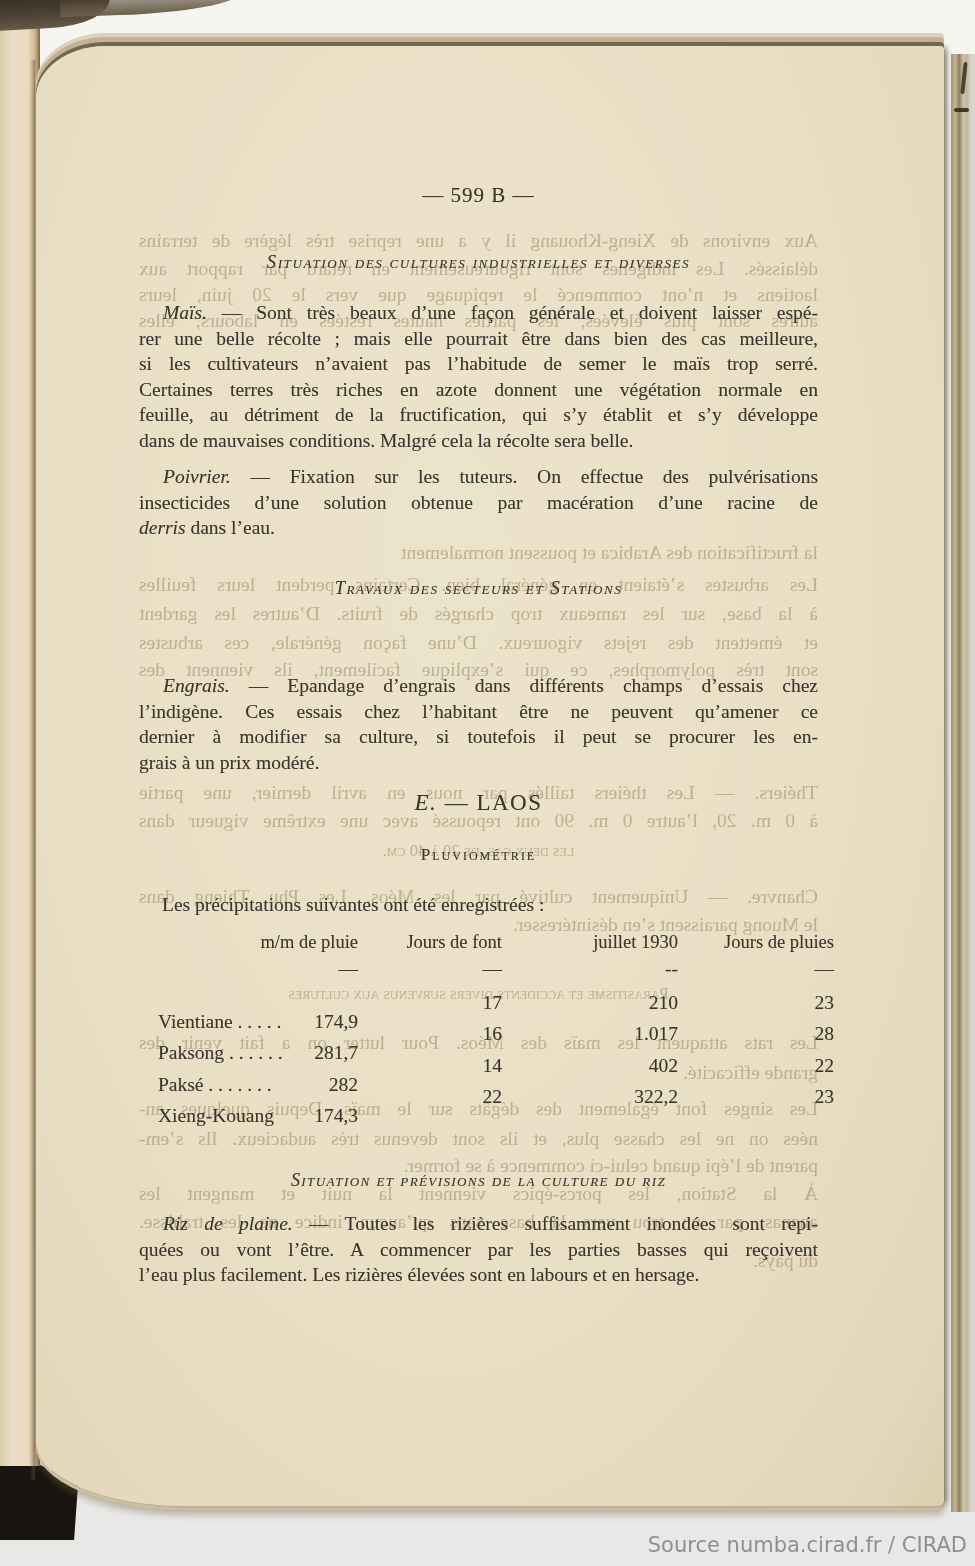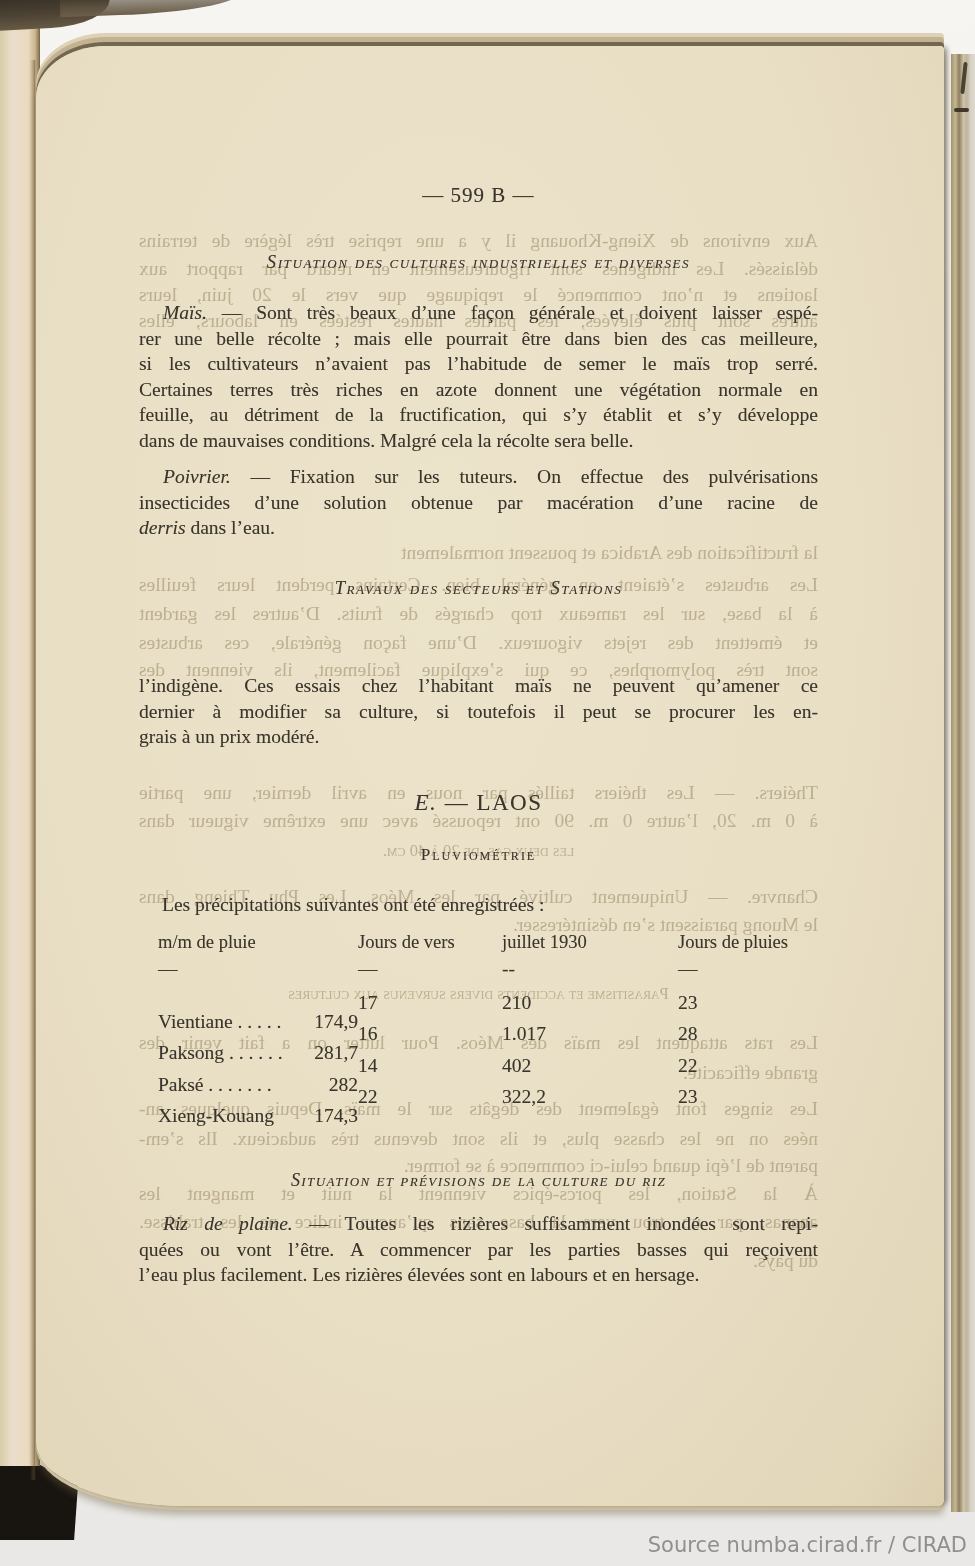--- a/index.html
+++ b/index.html
@@ -70,21 +70,21 @@
   .sc{font-variant:small-caps; letter-spacing:1.6px; font-size:18.5px;font-style:italic;}
   .sc-sm{font-variant:small-caps; letter-spacing:2px; font-size:17px;}
   .pageno{font-size:21px; letter-spacing:1px;}
   .laos{font-size:23px; letter-spacing:1.5px;}
   
   .tgrid{
     position:absolute; left:158px; width:676px;
     display:grid; grid-template-columns:200px 144px 176px 156px;
     font-size:19.5px; color:#3a352c; text-shadow:.2px .2px 0 rgba(58,53,44,.3);
   }
-  .tgrid .c{text-align:left;}
+  .tgrid .c{text-align:right;}
   .thead{font-size:18.5px;}
   .station-cell{display:flex; justify-content:space-between;margin-top:19px;}
   .station-cell .val{text-align:left;}
   
   .bleed{
     position:absolute; left:139px; width:679px;
     font-size:19.5px; line-height:25px; color:rgba(148,130,96,.52);
     transform:scaleX(-1); filter:blur(.5px);
     text-align:justify; text-align-last:justify;
   }
@@ -151,33 +151,34 @@
 
   <div class="txt col body" style="top:464px">
     <div class="jl indent"><span class="lead">Poivrier.</span><span> — Fixation sur les tuteurs. On effectue des pulvérisations</span></div>
     <div class="jl">insecticides d’une solution obtenue par macération d’une racine de</div>
     <div class="jl jl-end"><span class="lead">derris</span><span> dans l’eau.</span></div>
   </div>
 
   <div class="txt col center sc" style="top:578px">Travaux des secteurs et Stations</div>
 
   <div class="txt col body" style="top:673px">
-    <div class="jl">l’indigène. Ces essais chez l’habitant maïs ne peuvent qu’amener ce</div>
+    <div class="jl indent"><span class="lead">Engrais.</span><span> — Epandage d’engrais dans différents champs d’essais chez</span></div>
+    <div class="jl">l’indigène. Ces essais chez l’habitant être ne peuvent qu’amener ce</div>
     <div class="jl">dernier à modifier sa culture, si toutefois il peut se procurer les en-</div>
     <div class="jl jl-end">grais à un prix modéré.</div>
   </div>
 
   <div class="txt col center laos" style="top:790px"><span class="lead">E.</span><span> — LAOS</span></div>
   <div class="txt col center sc-sm" style="top:845px">Pluviométrie</div>
 
   <div class="txt body" style="top:892px; left:162px; width:656px">Les précipitations suivantes ont été enregistrées :</div>
 
   <div class="tgrid thead" style="top:932px">
     <div class="c">m/m de pluie</div>
-    <div class="c">Jours de vers</div>
+    <div class="c">Jours de font</div>
     <div class="c">juillet 1930</div>
     <div class="c">Jours de pluies</div>
   </div>
   <div class="tgrid" style="top:958px">
     <div class="c">—</div>
     <div class="c">—</div>
     <div class="c">--</div>
     <div class="c">—</div>
   </div>
 

